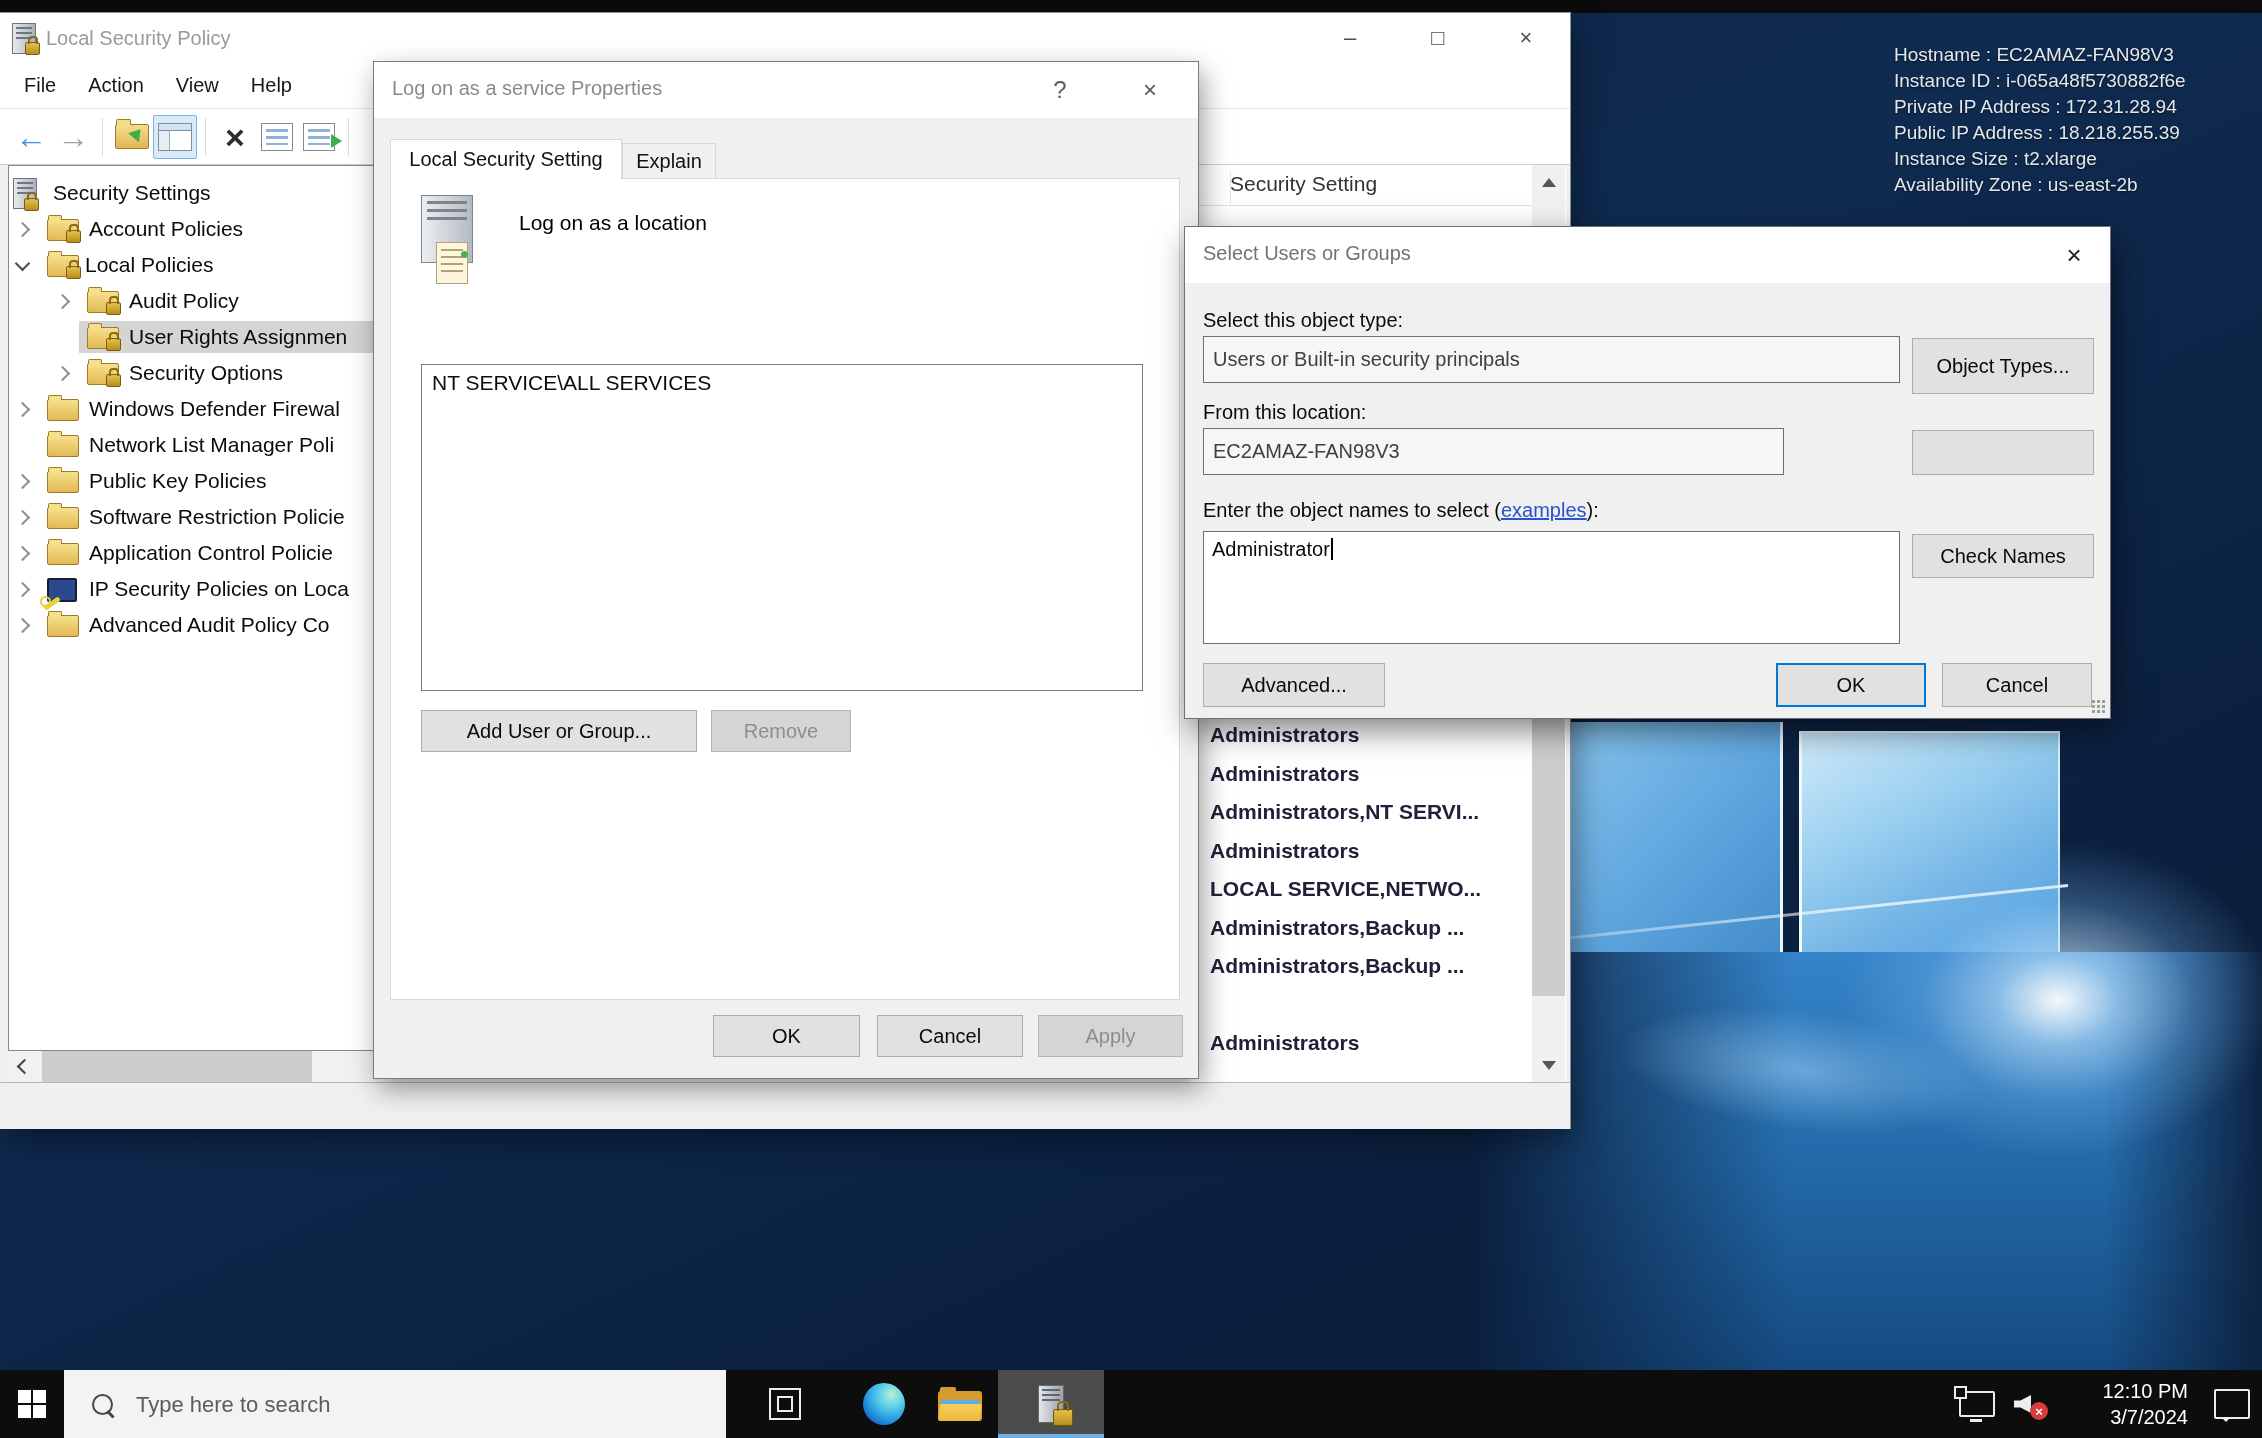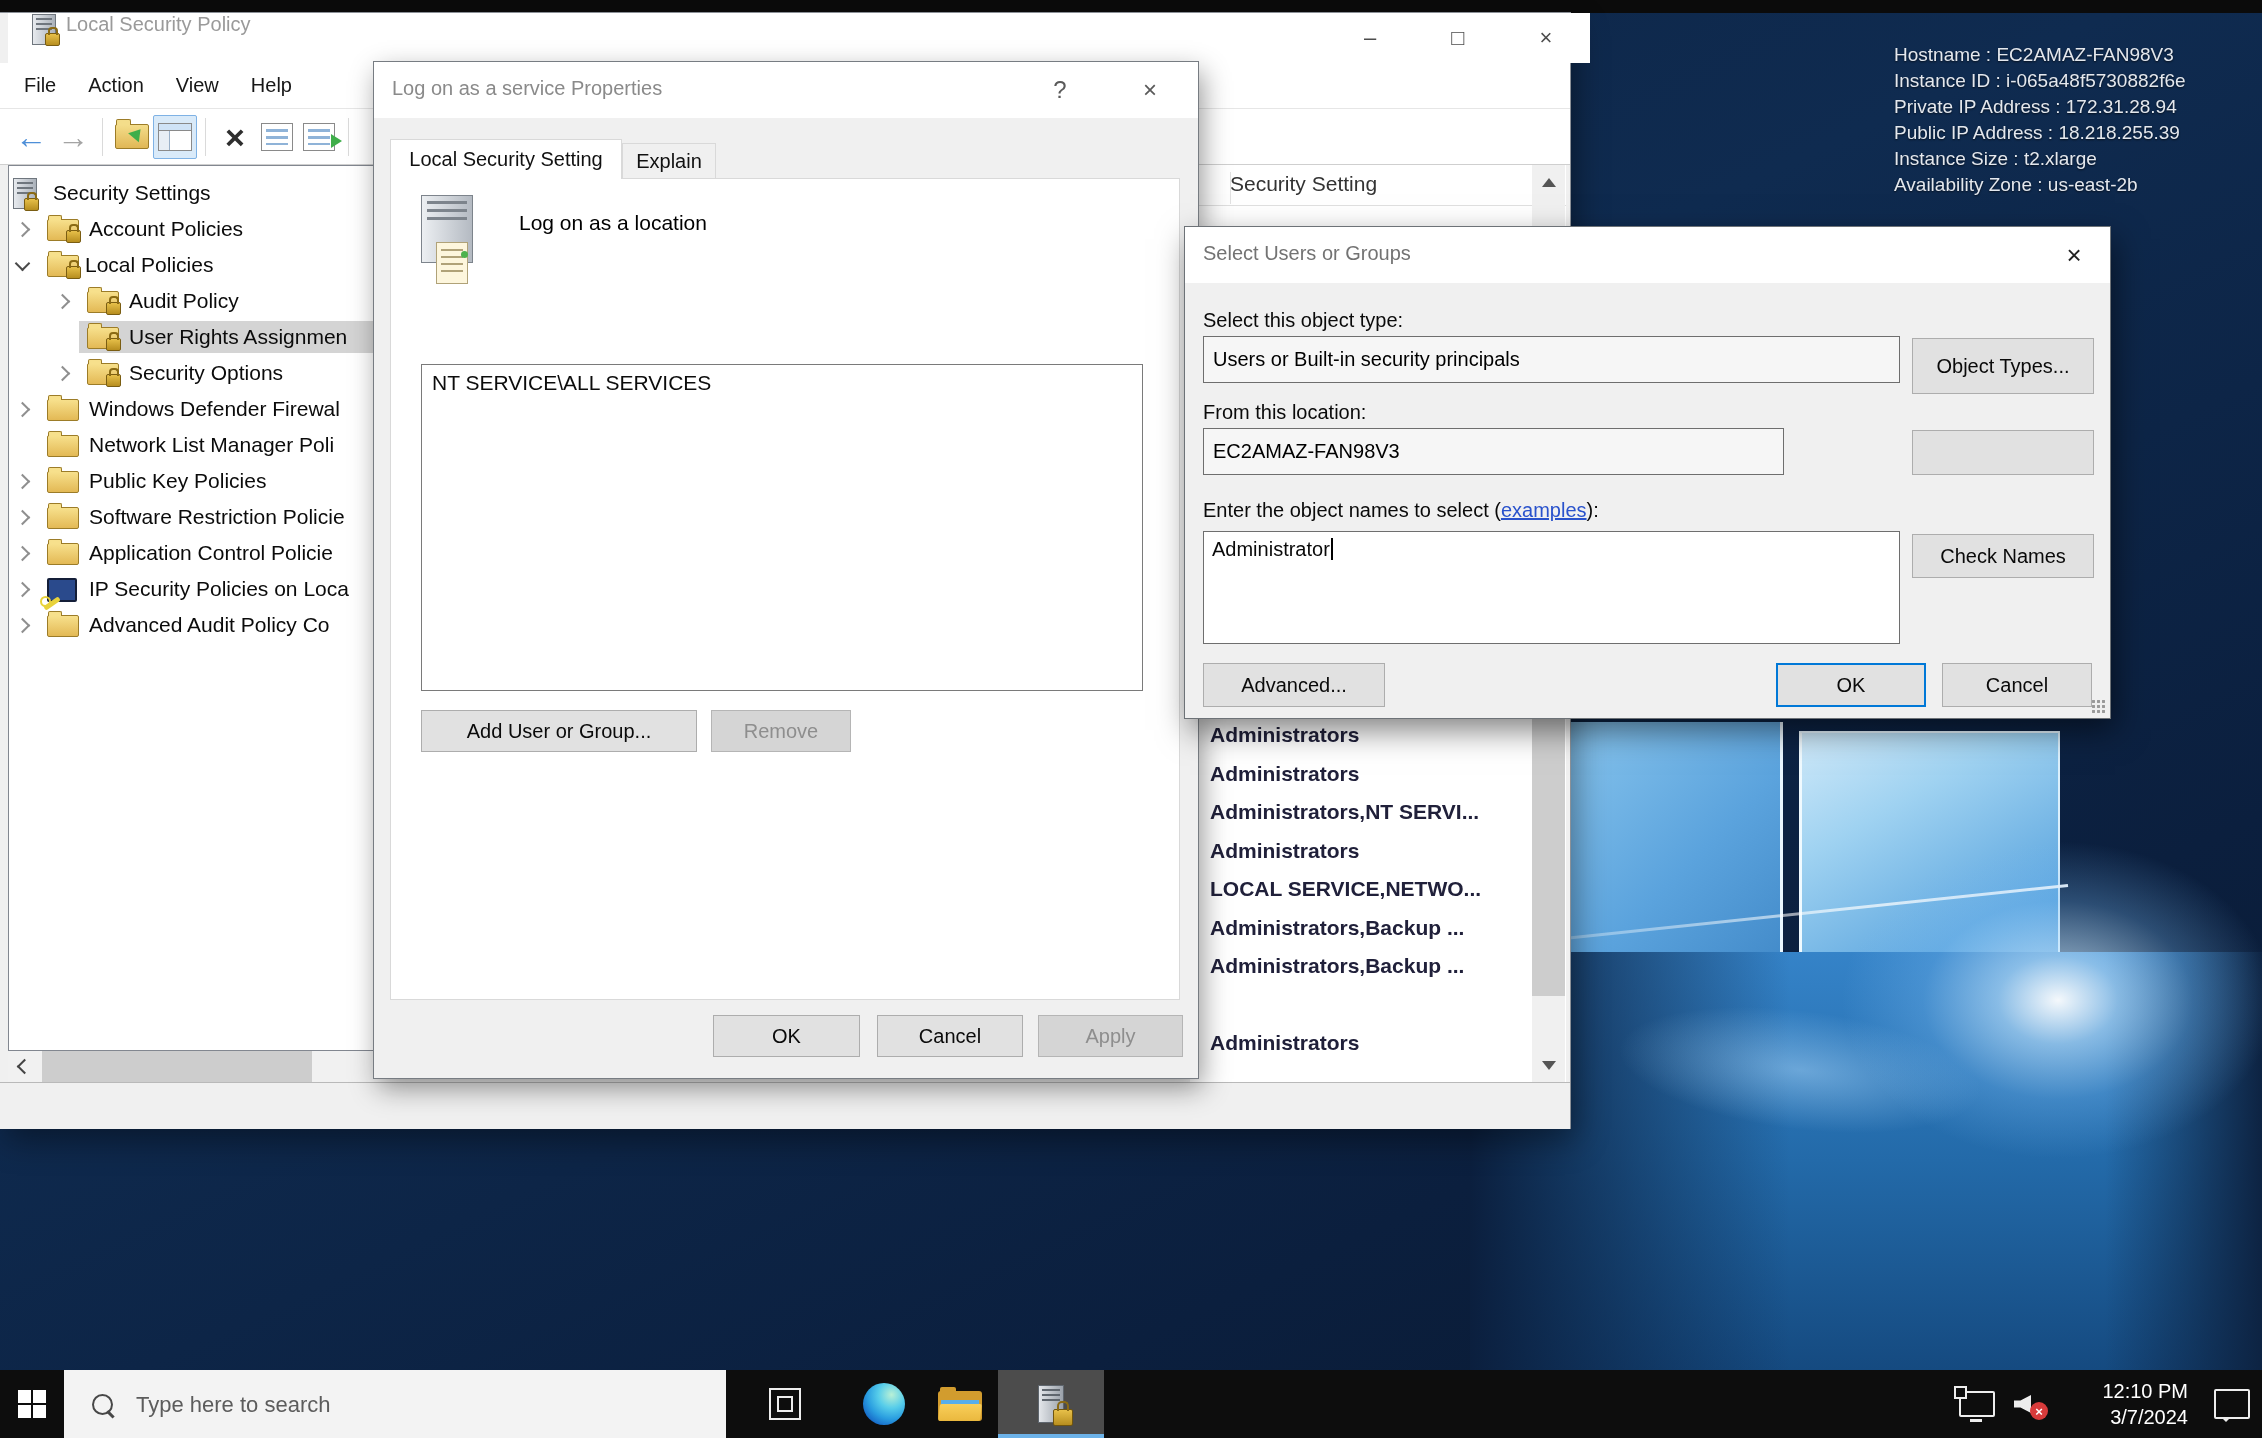--- a/index.html
+++ b/index.html
@@ -29,21 +29,21 @@
   #top-strip{position:absolute;left:0;top:0;width:2262px;height:13px;background:#0b0b0b;}
 
   
   #instance-info{position:absolute;left:1894px;top:42px;color:#e4e8ee;font-size:19px;line-height:26px;
     text-shadow:0 1px 2px rgba(0,0,0,.65);}
   #instance-info p{margin:0;}
 
   
   #mmc{position:absolute;left:0;top:13px;width:1570px;height:1115px;background:#f0f0f0;
     box-shadow:0 0 0 1px #8b9097,6px 12px 30px rgba(0,0,0,.4);}
-  .mmc-titlebar{position:absolute;left:8px;top:0;width:100%;height:50px;background:#fff;display:flex;align-items:flex-start;padding-left:12px;}
+  .mmc-titlebar{position:absolute;left:0;top:0;width:100%;height:50px;background:#fff;display:flex;align-items:center;}
   .mmc-title{color:#9a9a9a;margin-left:10px;font-size:20px;}
   .winbtns{margin-left:auto;display:flex;height:100%;}
   .winbtn{width:88px;display:flex;align-items:center;justify-content:center;color:#4d4d4d;font-size:22px;}
   .mmc-menubar{position:absolute;left:0;top:50px;width:100%;height:46px;background:#fff;display:flex;align-items:center;border-bottom:1px solid #e6e6e6;padding-left:8px;box-sizing:border-box;}
   .menu-item{padding:0 16px;font-size:20px;color:#171717;}
   .mmc-toolbar{position:absolute;left:0;top:96px;width:100%;height:56px;background:#fff;border-bottom:1px solid #cfcfcf;display:flex;align-items:center;padding-left:10px;box-sizing:border-box;}
   .tb-sep{width:1px;height:38px;background:#dadada;margin:0 8px;}
   .tb-ico{display:flex;align-items:center;justify-content:center;width:42px;height:42px;}
   .tb-arrow{font-size:32px;font-weight:bold;line-height:1;}
   .tb-arrow.back{color:#4e8fd8;}
@@ -97,21 +97,21 @@
   #hscroll{position:absolute;left:8px;top:1038px;width:366px;height:31px;background:#f1f1f1;}
   .hs-btn{position:absolute;left:0;top:0;width:32px;height:31px;display:flex;align-items:center;justify-content:center;}
   .chev-left{width:9px;height:9px;border-right:2px solid #444;border-bottom:2px solid #444;transform:rotate(135deg);}
   .hs-thumb{position:absolute;left:34px;top:0;width:270px;height:31px;background:#cdcdcd;}
   #statusbar{position:absolute;left:0;top:1069px;width:100%;height:46px;background:#f0f0f0;border-top:1px solid #b9b9b9;}
 
   
   .btn{display:flex;align-items:center;justify-content:center;background:#e1e1e1;border:1px solid #adadad;font-size:20px;color:#0a0a0a;box-sizing:border-box;}
   .btn.default{border:2px solid #0078d7;}
   .btn.disabled{background:#d5d5d5;border-color:#b5b5b5;color:#8e8e8e;}
-  .field{background:#f6f6f6;border:1px solid #6e6e6e;box-sizing:border-box;display:flex;align-items:center;padding-left:9px;font-size:20px;color:#000000;}
+  .field{background:#f6f6f6;border:1px solid #6e6e6e;box-sizing:border-box;display:flex;align-items:center;padding-left:9px;font-size:20px;color:#404040;}
   .dlg-title{font-size:20px;}
   .caret{display:inline-block;width:2px;height:22px;background:#000;vertical-align:-4px;margin-left:1px;}
 
   
   #prop{position:absolute;left:374px;top:62px;width:824px;height:1016px;background:#f0f0f0;
     box-shadow:0 0 0 1px #777c82,4px 10px 26px rgba(0,0,0,.42);}
   .prop-titlebar{position:absolute;left:0;top:0;width:100%;height:56px;background:#fff;}
   .prop-titlebar .dlg-title{position:absolute;left:18px;top:15px;color:#8a8a8a;}
   .tbtn{position:absolute;top:0;width:56px;height:56px;display:flex;align-items:center;justify-content:center;color:#5a5a5a;font-size:24px;}
   .tab{position:absolute;box-sizing:border-box;display:flex;align-items:center;justify-content:center;font-size:20px;}

